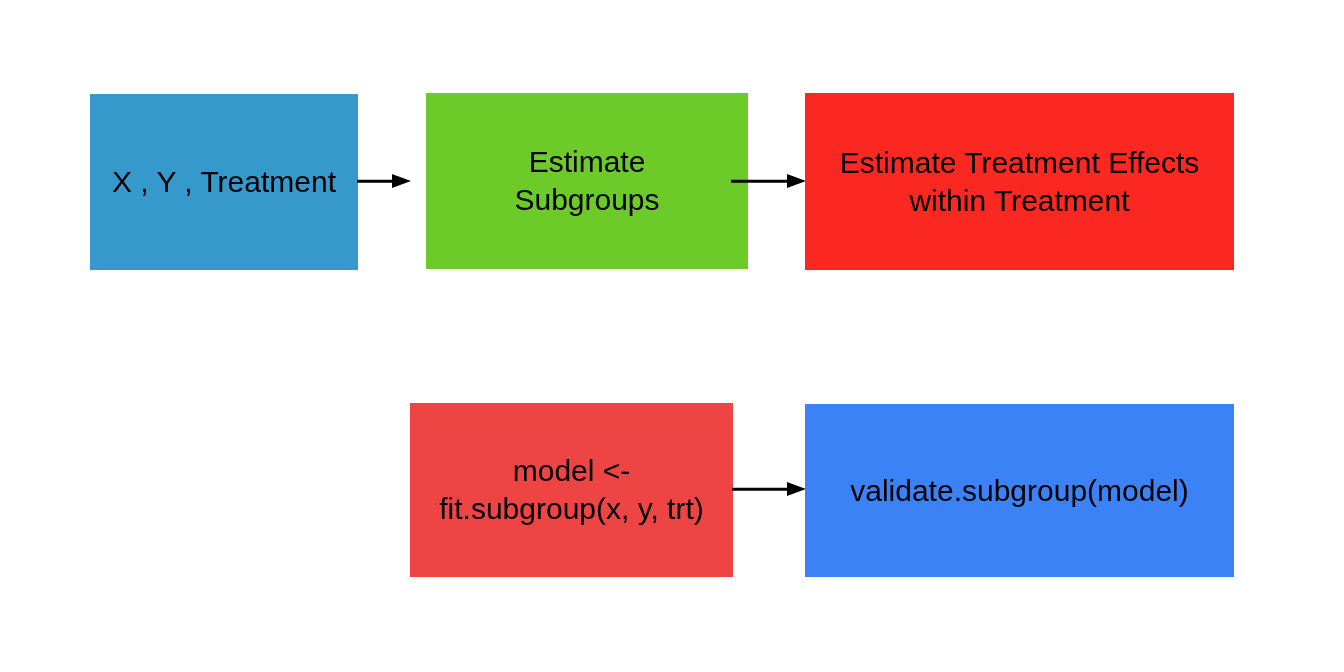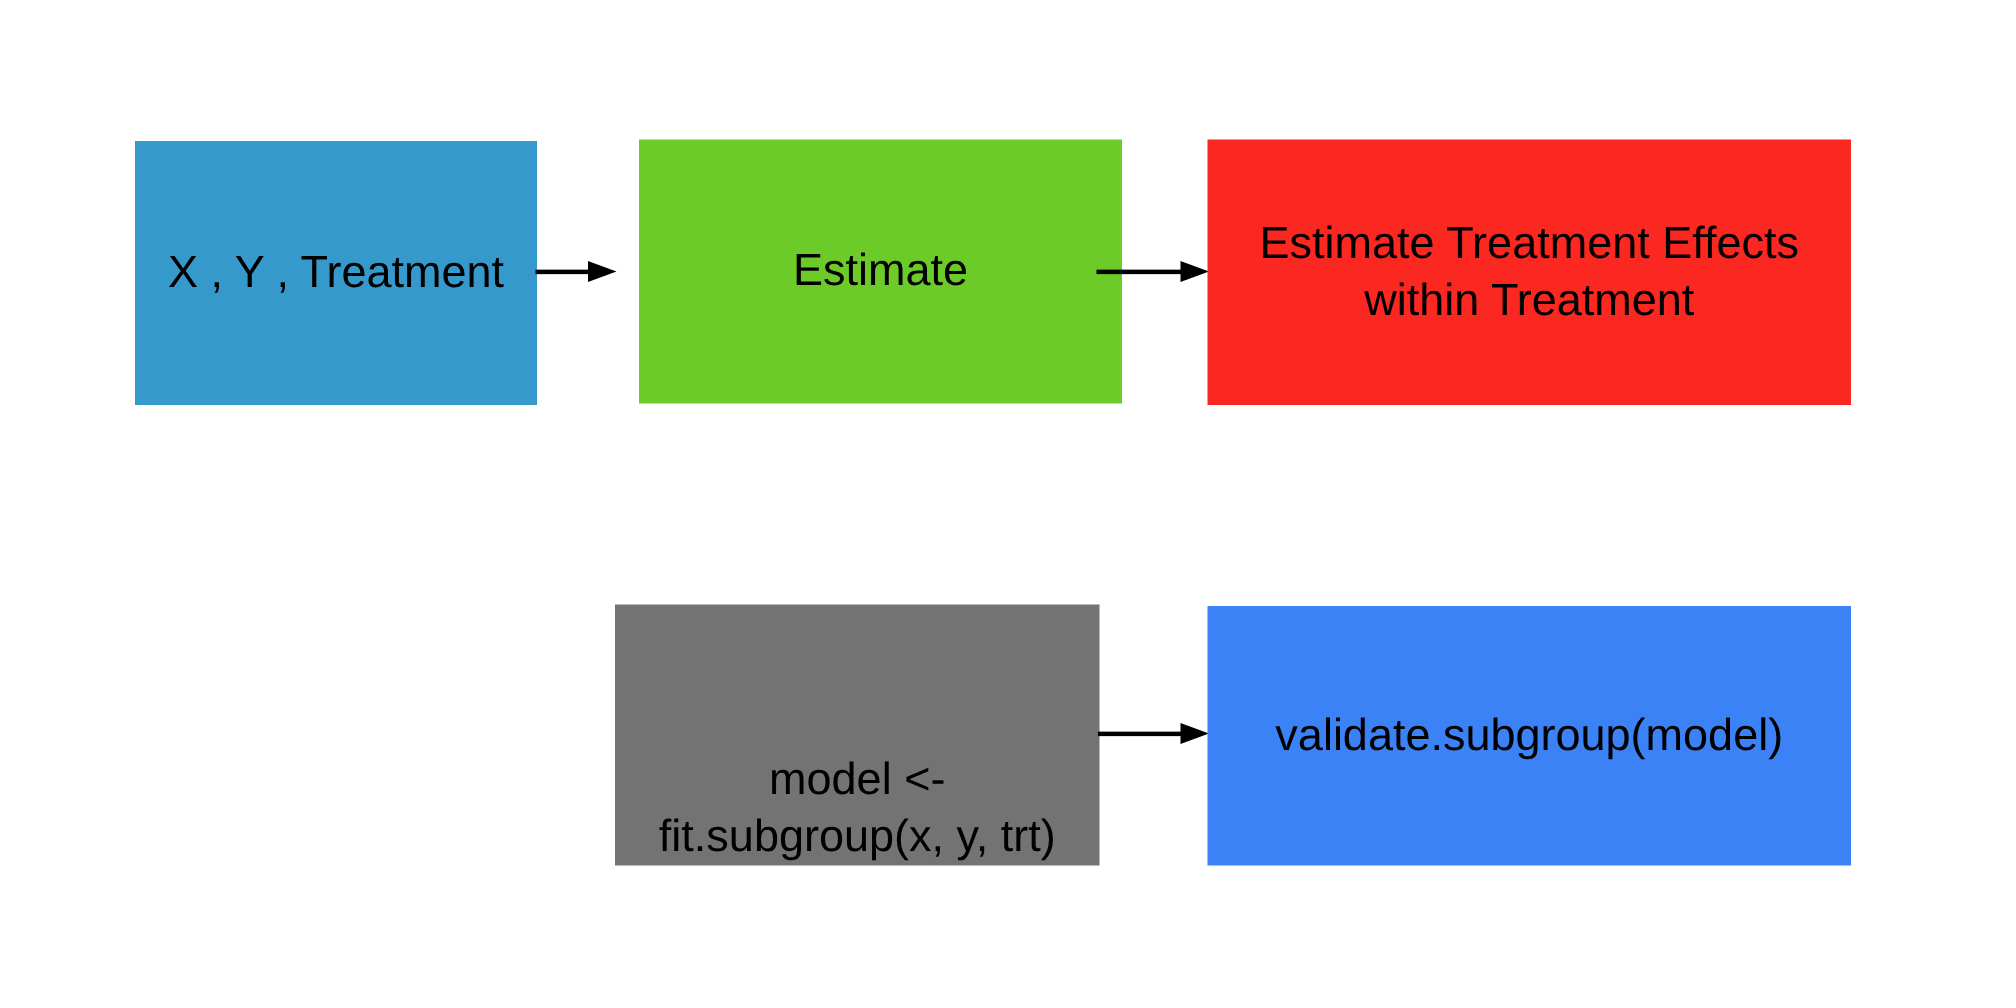--- a/index.html
+++ b/index.html
@@ -69,33 +69,34 @@
     <span>X , Y , Treatment</span>
   </div>
 
   <div class="arrow" id="arrow-1">
     <div class="line"></div>
     <div class="head"></div>
   </div>
 
   <div class="node" id="node-subgroups" style="background-color: rgb(108, 203, 40);">
     <span>Estimate</span>
+    <span>Subgroups</span>
   </div>
 
   <div class="arrow" id="arrow-2">
     <div class="line"></div>
     <div class="head"></div>
   </div>
 
   <div class="node" id="node-effects" style="background-color: rgb(251, 39, 33);">
     <span>Estimate Treatment Effects</span>
     <span>within Treatment</span>
   </div>
 
-  <div class="node" id="node-fit" style="background-color: #737373; justify-content: flex-end;">
+  <div class="node" id="node-fit" style="background-color: #ef4444;">
     <span>model &lt;-</span>
     <span>fit.subgroup(x, y, trt)</span>
   </div>
 
   <div class="arrow" id="arrow-3">
     <div class="line"></div>
     <div class="head"></div>
   </div>
 
   <div class="node" id="node-validate" style="background-color: #3b82f6;">

